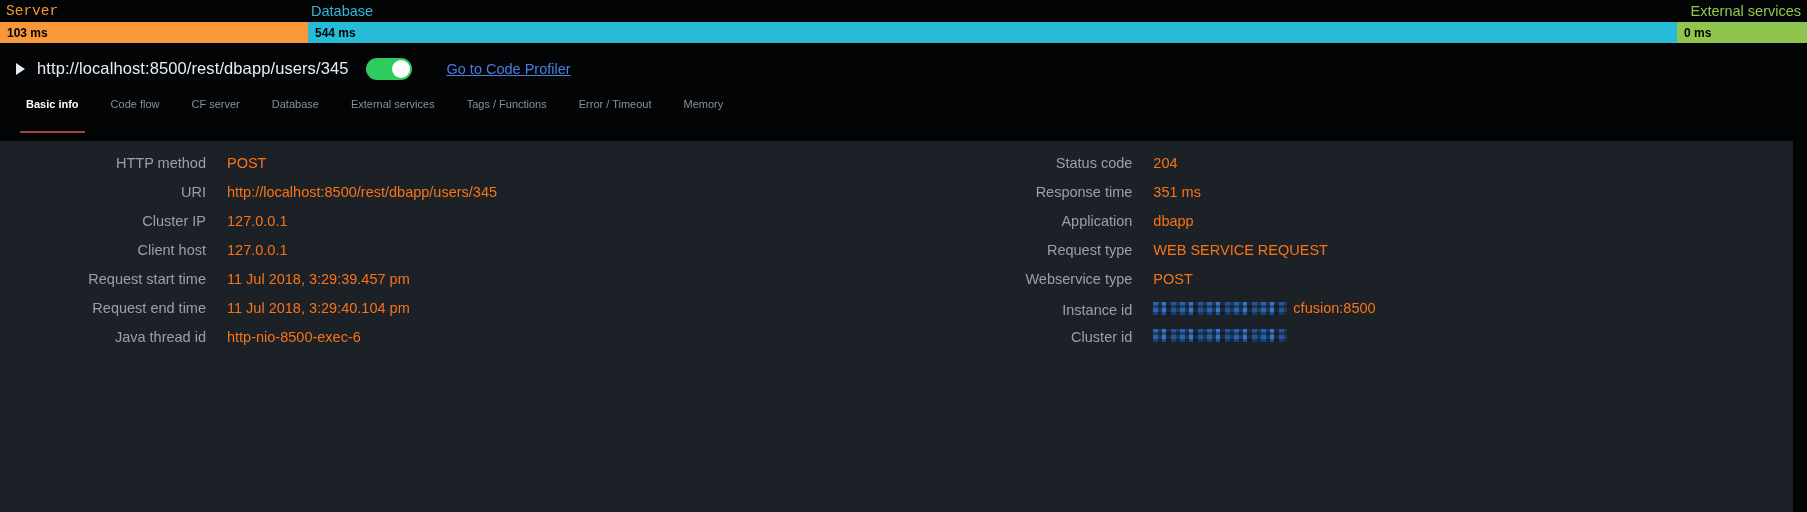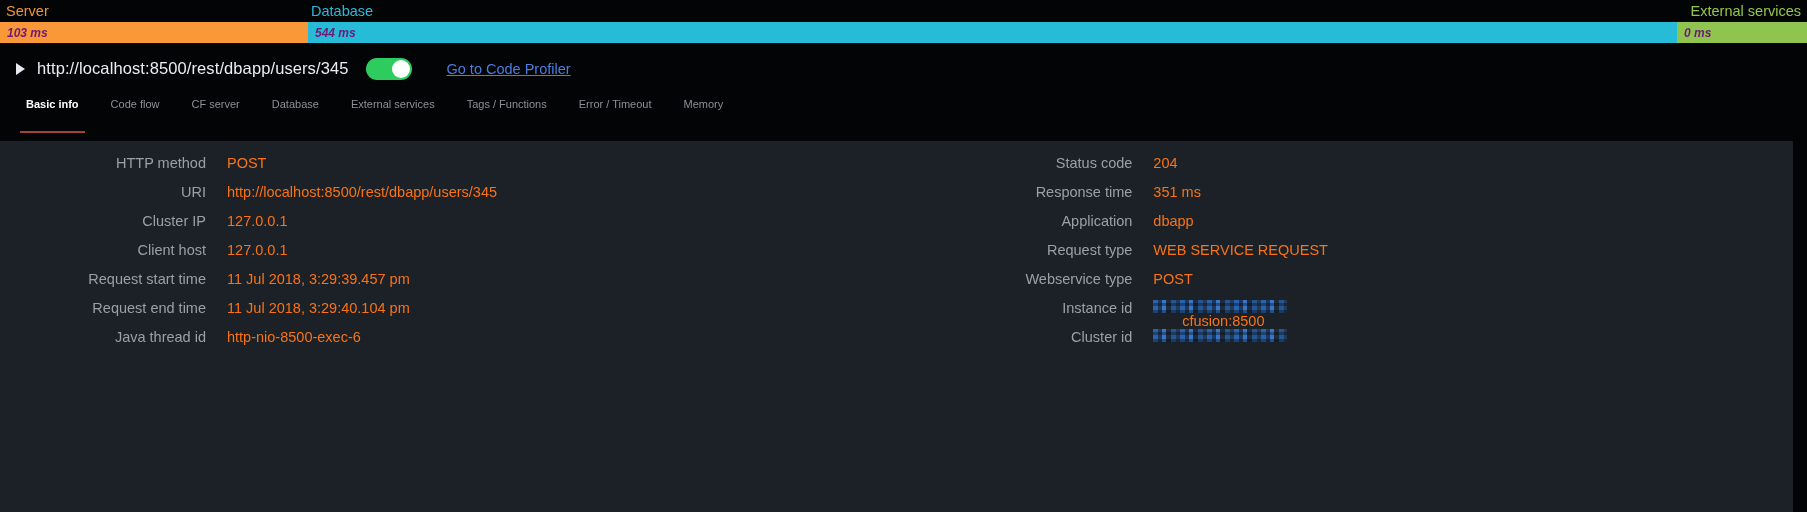--- a/index.html
+++ b/index.html
@@ -34,21 +34,21 @@
     position: relative;
     height: 22px;
   }
   .tl-label {
     position: absolute;
     top: 1px;
     font-size: 14.5px;
     line-height: 20px;
     white-space: nowrap;
   }
-  .tl-label.server   { left: 6px;  color: #f1962f; }
+  .tl-label.server   { left: 6px;  color: #f1962f; font-family: Liberation Mono, monospace; }
   .tl-label.database { left: 311px; color: #2fb8d8; }
   .tl-label.external { right: 6px; color: #93c84b; }
 
   .timeline-bar {
     position: relative;
     height: 21px;
     width: 1807px;
     display: flex;
     align-items: stretch;
   }
@@ -57,24 +57,23 @@
     height: 21px;
     overflow: hidden;
   }
   .tl-seg span {
     position: absolute;
     left: 7px;
     top: 50%;
     transform: translateY(-50%);
     font-size: 12px;
     line-height: 12px;
-    color: #701a75;
+    color: #000000;
     font-weight: 600;
     white-space: nowrap;
-    font-style: italic;
   }
   .tl-seg.server   { width: 308px; background: #f89838; }
   .tl-seg.database { flex: 1 1 auto; background: #26bcd7; }
   .tl-seg.external { width: 130px; background: #8fc44f; }
 
   
   .req-row {
     position: relative;
     height: 45px;
     display: flex;
@@ -200,21 +199,20 @@
   .col-right .field-label { width: 196px; }
   .field-value {
     font-size: 14.5px;
     color: #f97316;
     margin-left: 21px;
     white-space: nowrap;
   }
   .field-value.redacted {
     display: inline-flex;
     align-items: center;
-    flex-direction: column;
   }
   .redact-block {
     display: inline-block;
     height: 13px;
     width: 134px;
     background:
       repeating-linear-gradient(90deg,
         #2c6fc9 0px, #2c6fc9 5px,
         #1e3d66 5px, #1e3d66 9px,
         #3f86e0 9px, #3f86e0 13px,

